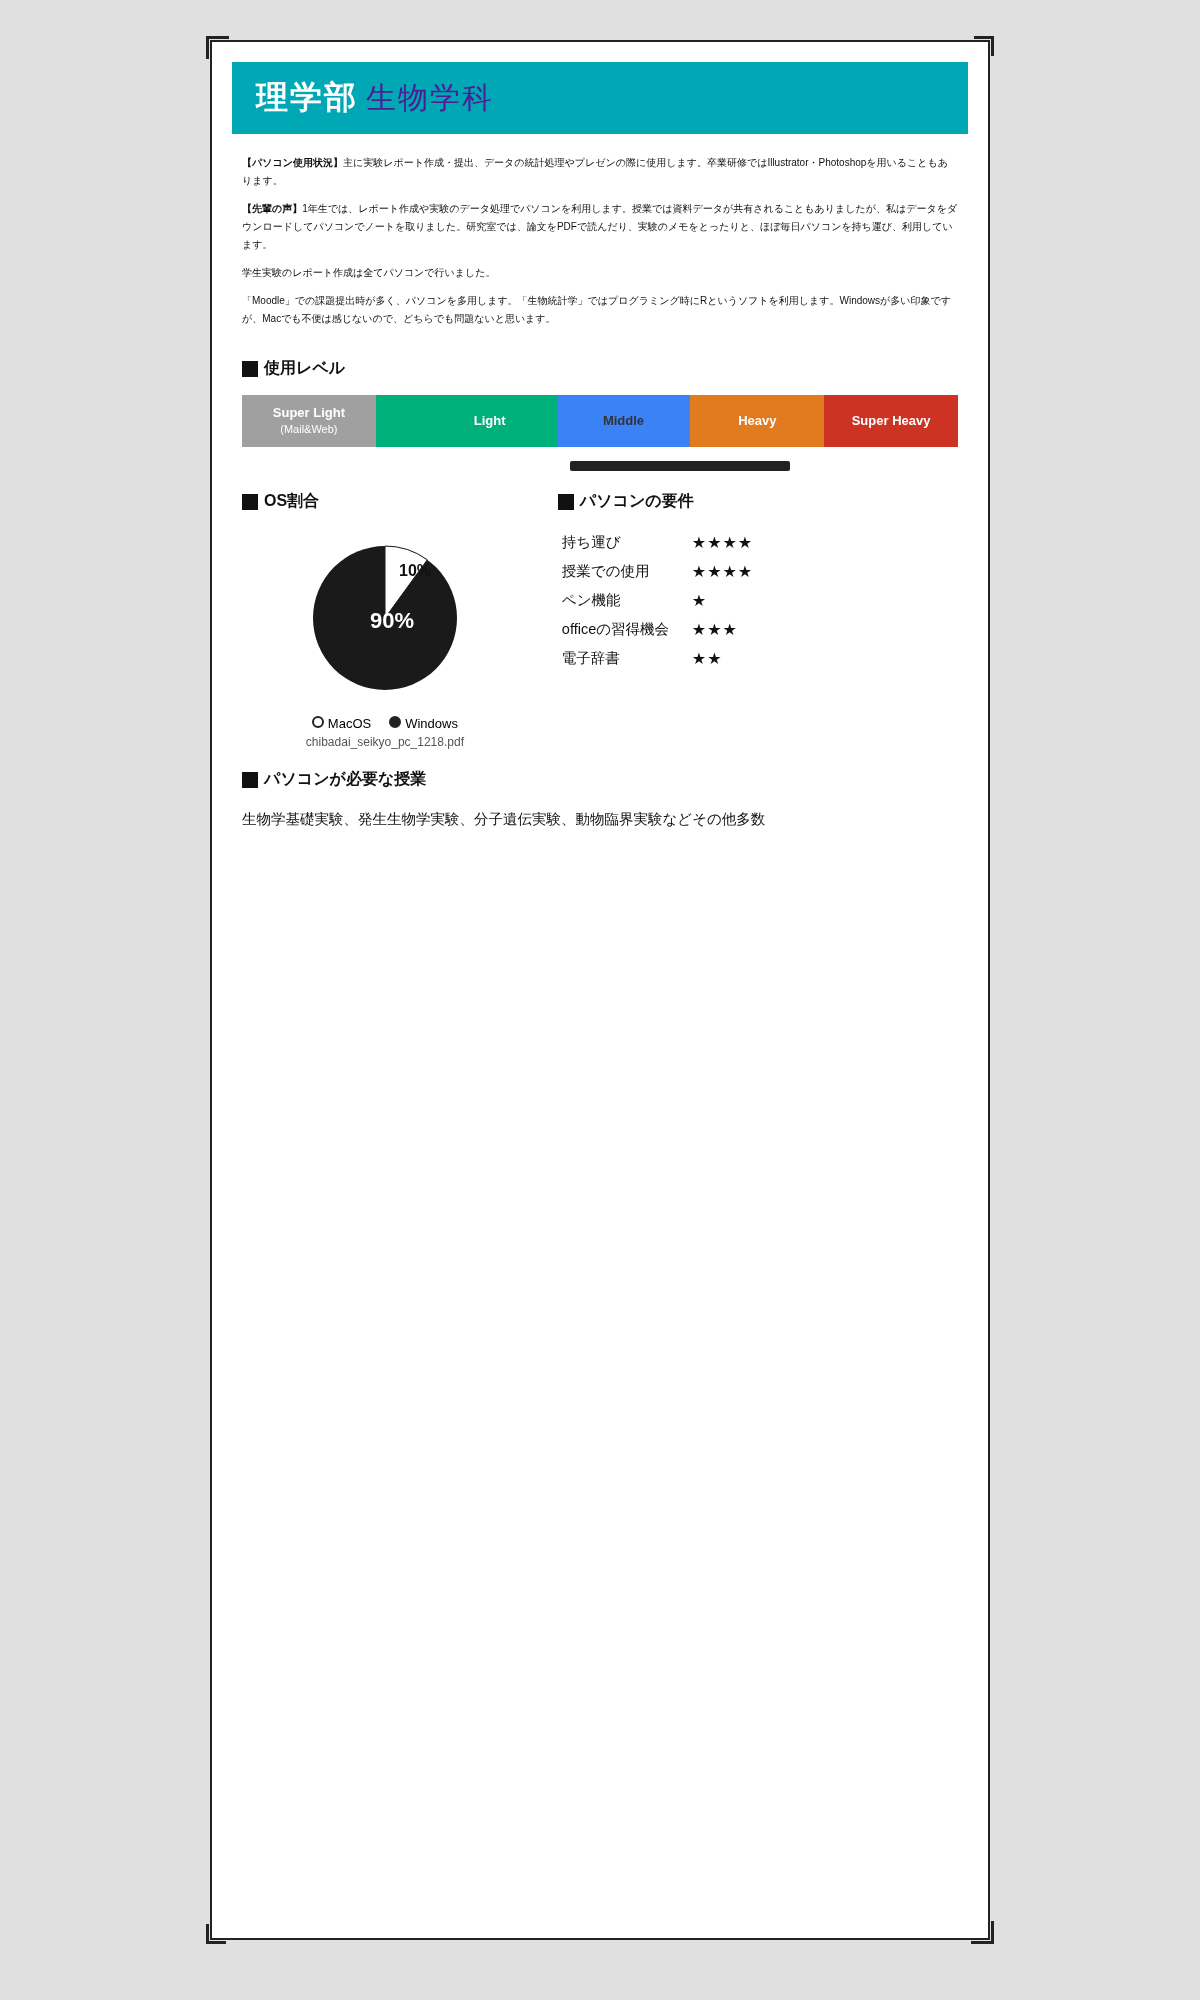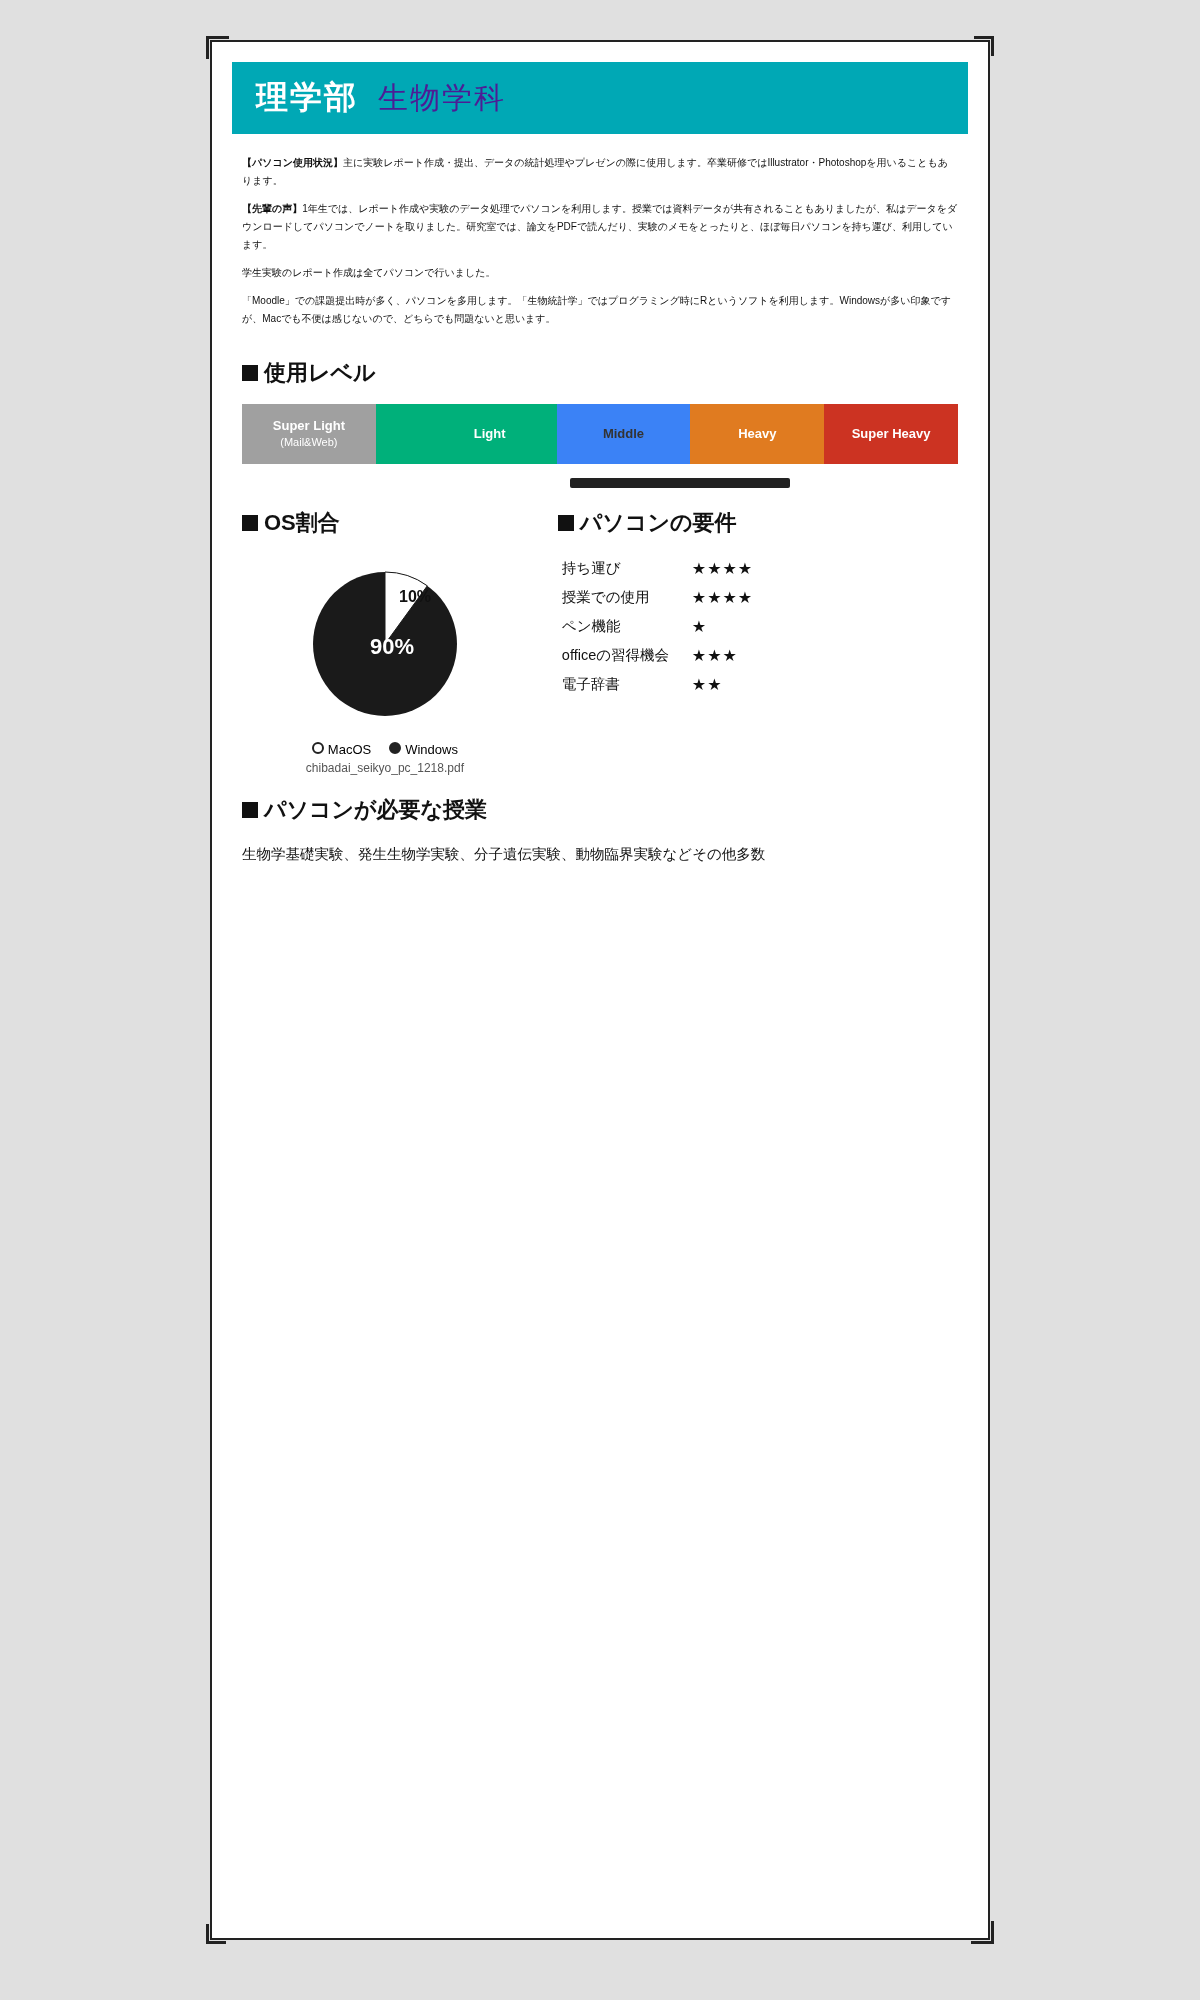--- a/index.html
+++ b/index.html
@@ -50,21 +50,21 @@
       bottom: -6px; left: -6px;
       border-right: none; border-top: none;
     }
 
     .header-bar {
       background: #00a8b5;
       padding: 14px 24px;
       margin: 20px 20px 0 20px;
       display: flex;
       align-items: center;
-      gap: 20px;
+      gap: 8px;
     }
     .header-title-bold {
       font-size: 32px;
       font-weight: 900;
       color: #fff;
       letter-spacing: 2px;
     }
     .header-title-light {
       font-size: 30px;
       font-weight: 400;
@@ -87,38 +87,38 @@
     }
 
     .section-divider {
       margin: 30px 0 16px 0;
     }
 
     .section-heading {
       display: flex;
       align-items: center;
       gap: 6px;
-      font-size: 22px;
+      font-size: 16px;
       font-weight: 700;
       color: #111;
       margin-bottom: 16px;
     }
     .section-heading-square {
       width: 16px;
       height: 16px;
       background: #111;
       display: inline-block;
       flex-shrink: 0;
     }
 
     
     .level-bar-container {
       display: flex;
       width: 100%;
-      height: 60px;
+      height: 52px;
       margin-bottom: 14px;
       border-radius: 0;
       overflow: hidden;
     }
     .level-bar-item {
       display: flex;
       flex-direction: column;
       align-items: center;
       justify-content: center;
       flex: 1;

